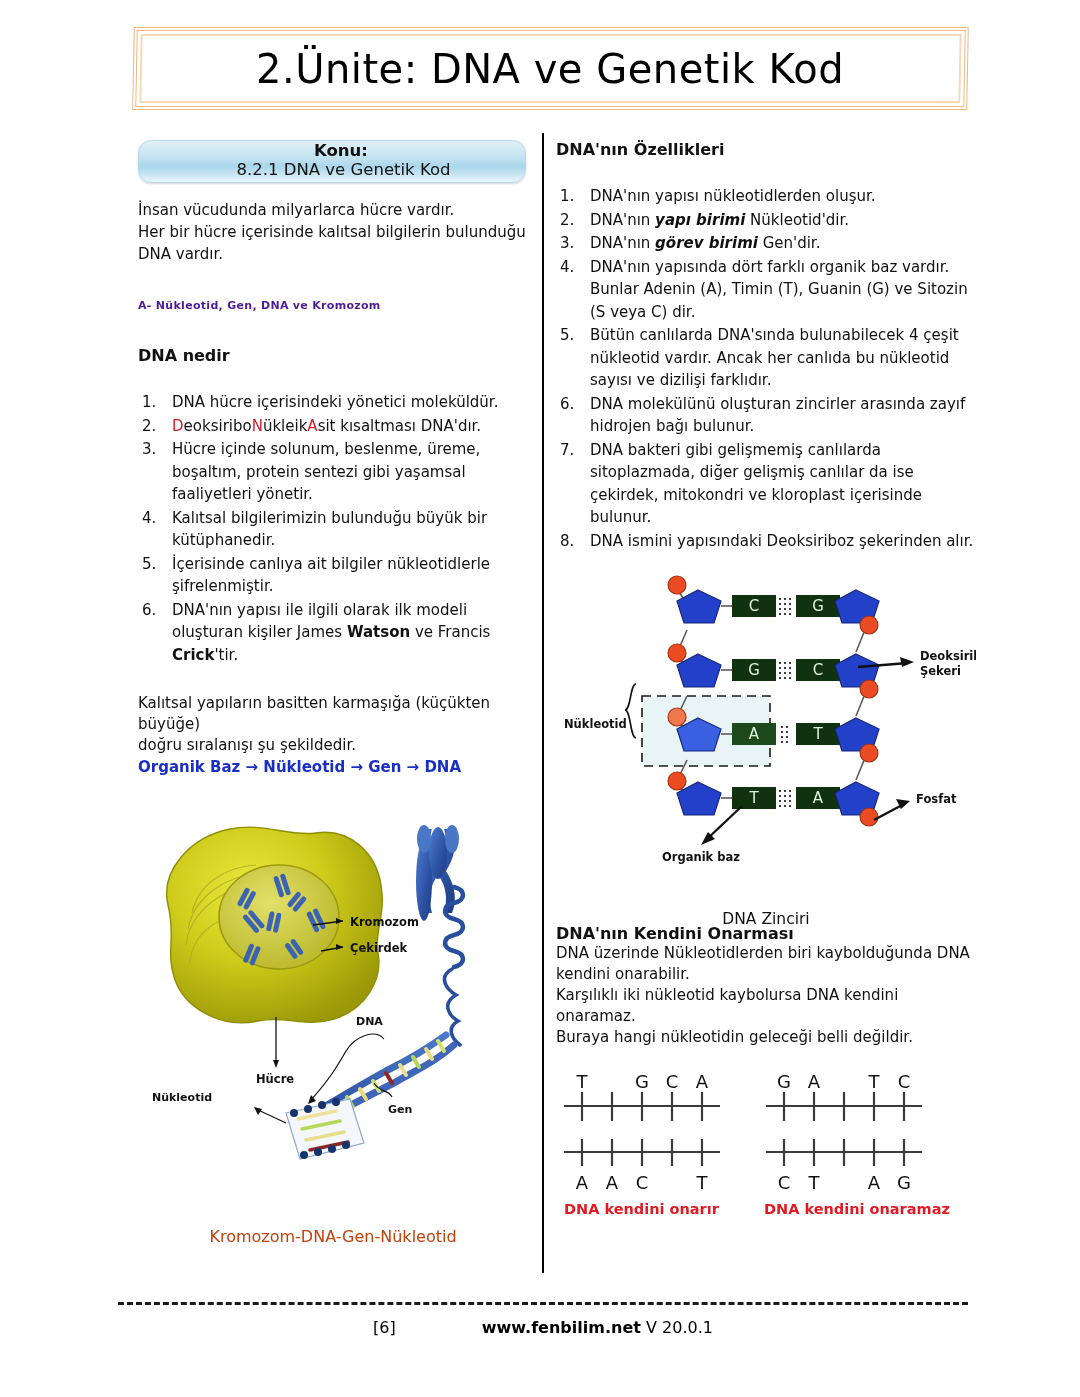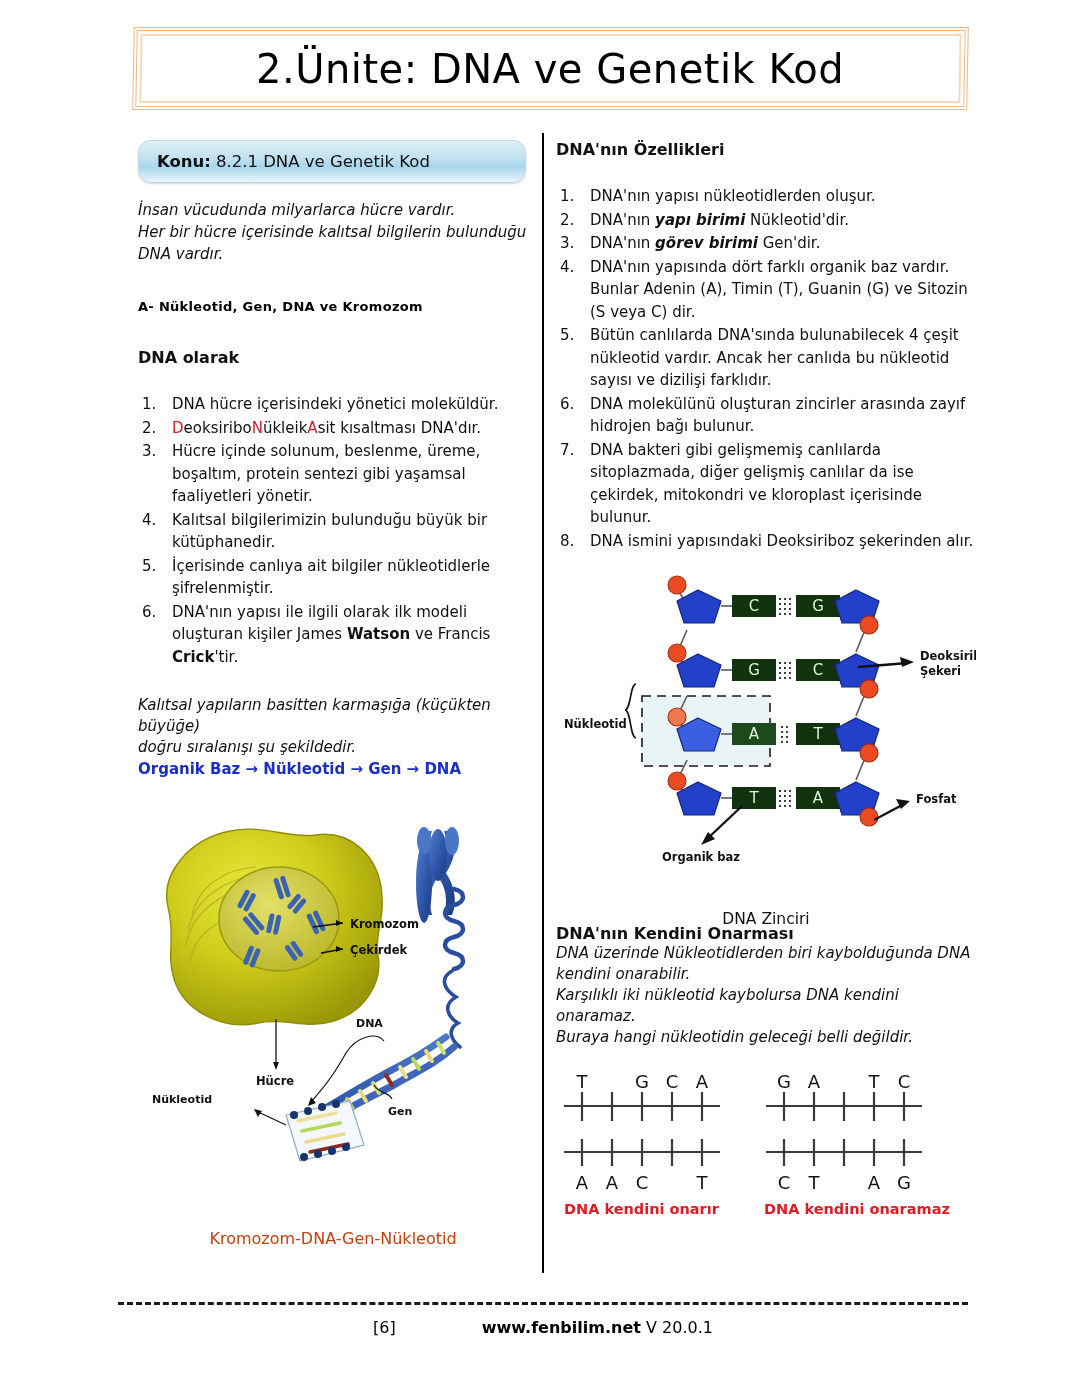--- a/index.html
+++ b/index.html
@@ -61,40 +61,40 @@
   .konu-banner {
     position: relative;
     width: 388px; height: 43px;
     border-radius: 13px;
     background: linear-gradient(to bottom, #dff0f7 0%, #bfe0ef 45%, #a9d6eb 62%, #e7f4fa 100%);
     border: 1px solid #b8d9e8;
     box-shadow: 0 1px 2px rgba(0,0,0,0.18);
     display: flex; align-items: center;
     padding-left: 18px;
     margin-bottom: 16px;
+    flex-direction: column;
   }
   .konu-label { font-size: 16.5px; font-weight: bold; color: #111; }
   .konu-value { font-size: 16.5px; color: #111; margin-left: 5px; }
 
   
   .para {
     font-size: 15px;
     line-height: 22px;
     color: #111;
-    font-style: italic;
   }
   .para.tight { line-height: 21px; }
   .gap-md { height: 26px; }
   .gap-lg { height: 34px; }
 
   h3.sec {
-    font-size: 13px;
+    font-size: 11px;
     font-weight: bold;
     margin: 0;
-    color: #000000;
+    color: #4c1d95;
     letter-spacing: 0.3px;
   }
   h4.sub {
     font-size: 16px;
     font-weight: bold;
     margin: 0;
     color: #111;
   }
 
   ol.numlist {
@@ -179,21 +179,21 @@
 
     <div class="para">
       <div>İnsan vücudunda milyarlarca hücre vardır.</div>
       <div>Her bir hücre içerisinde kalıtsal bilgilerin bulunduğu</div>
       <div>DNA vardır.</div>
     </div>
 
     <div class="gap-lg"></div>
     <h3 class="sec">A- Nükleotid, Gen, DNA ve Kromozom</h3>
     <div class="gap-lg"></div>
-    <h4 class="sub">DNA olarak</h4>
+    <h4 class="sub">DNA nedir</h4>
     <div class="gap-md"></div>
 
     <ol class="numlist">
       <li>DNA hücre içerisindeki yönetici moleküldür.</li>
       <li><span class="red">D</span><span>eoksiribo</span><span class="red">N</span><span>ükleik</span><span class="red">A</span><span>sit kısaltması DNA'dır.</span></li>
       <li>Hücre içinde solunum, beslenme, üreme, boşaltım, protein sentezi gibi yaşamsal faaliyetleri yönetir.</li>
       <li>Kalıtsal bilgilerimizin bulunduğu büyük bir kütüphanedir.</li>
       <li>İçerisinde canlıya ait bilgiler nükleotidlerle şifrelenmiştir.</li>
       <li><span>DNA'nın yapısı ile ilgili olarak ilk modeli oluşturan kişiler James </span><b>Watson</b><span> ve Francis </span><b>Crick</b><span>'tir.</span></li>
     </ol>

